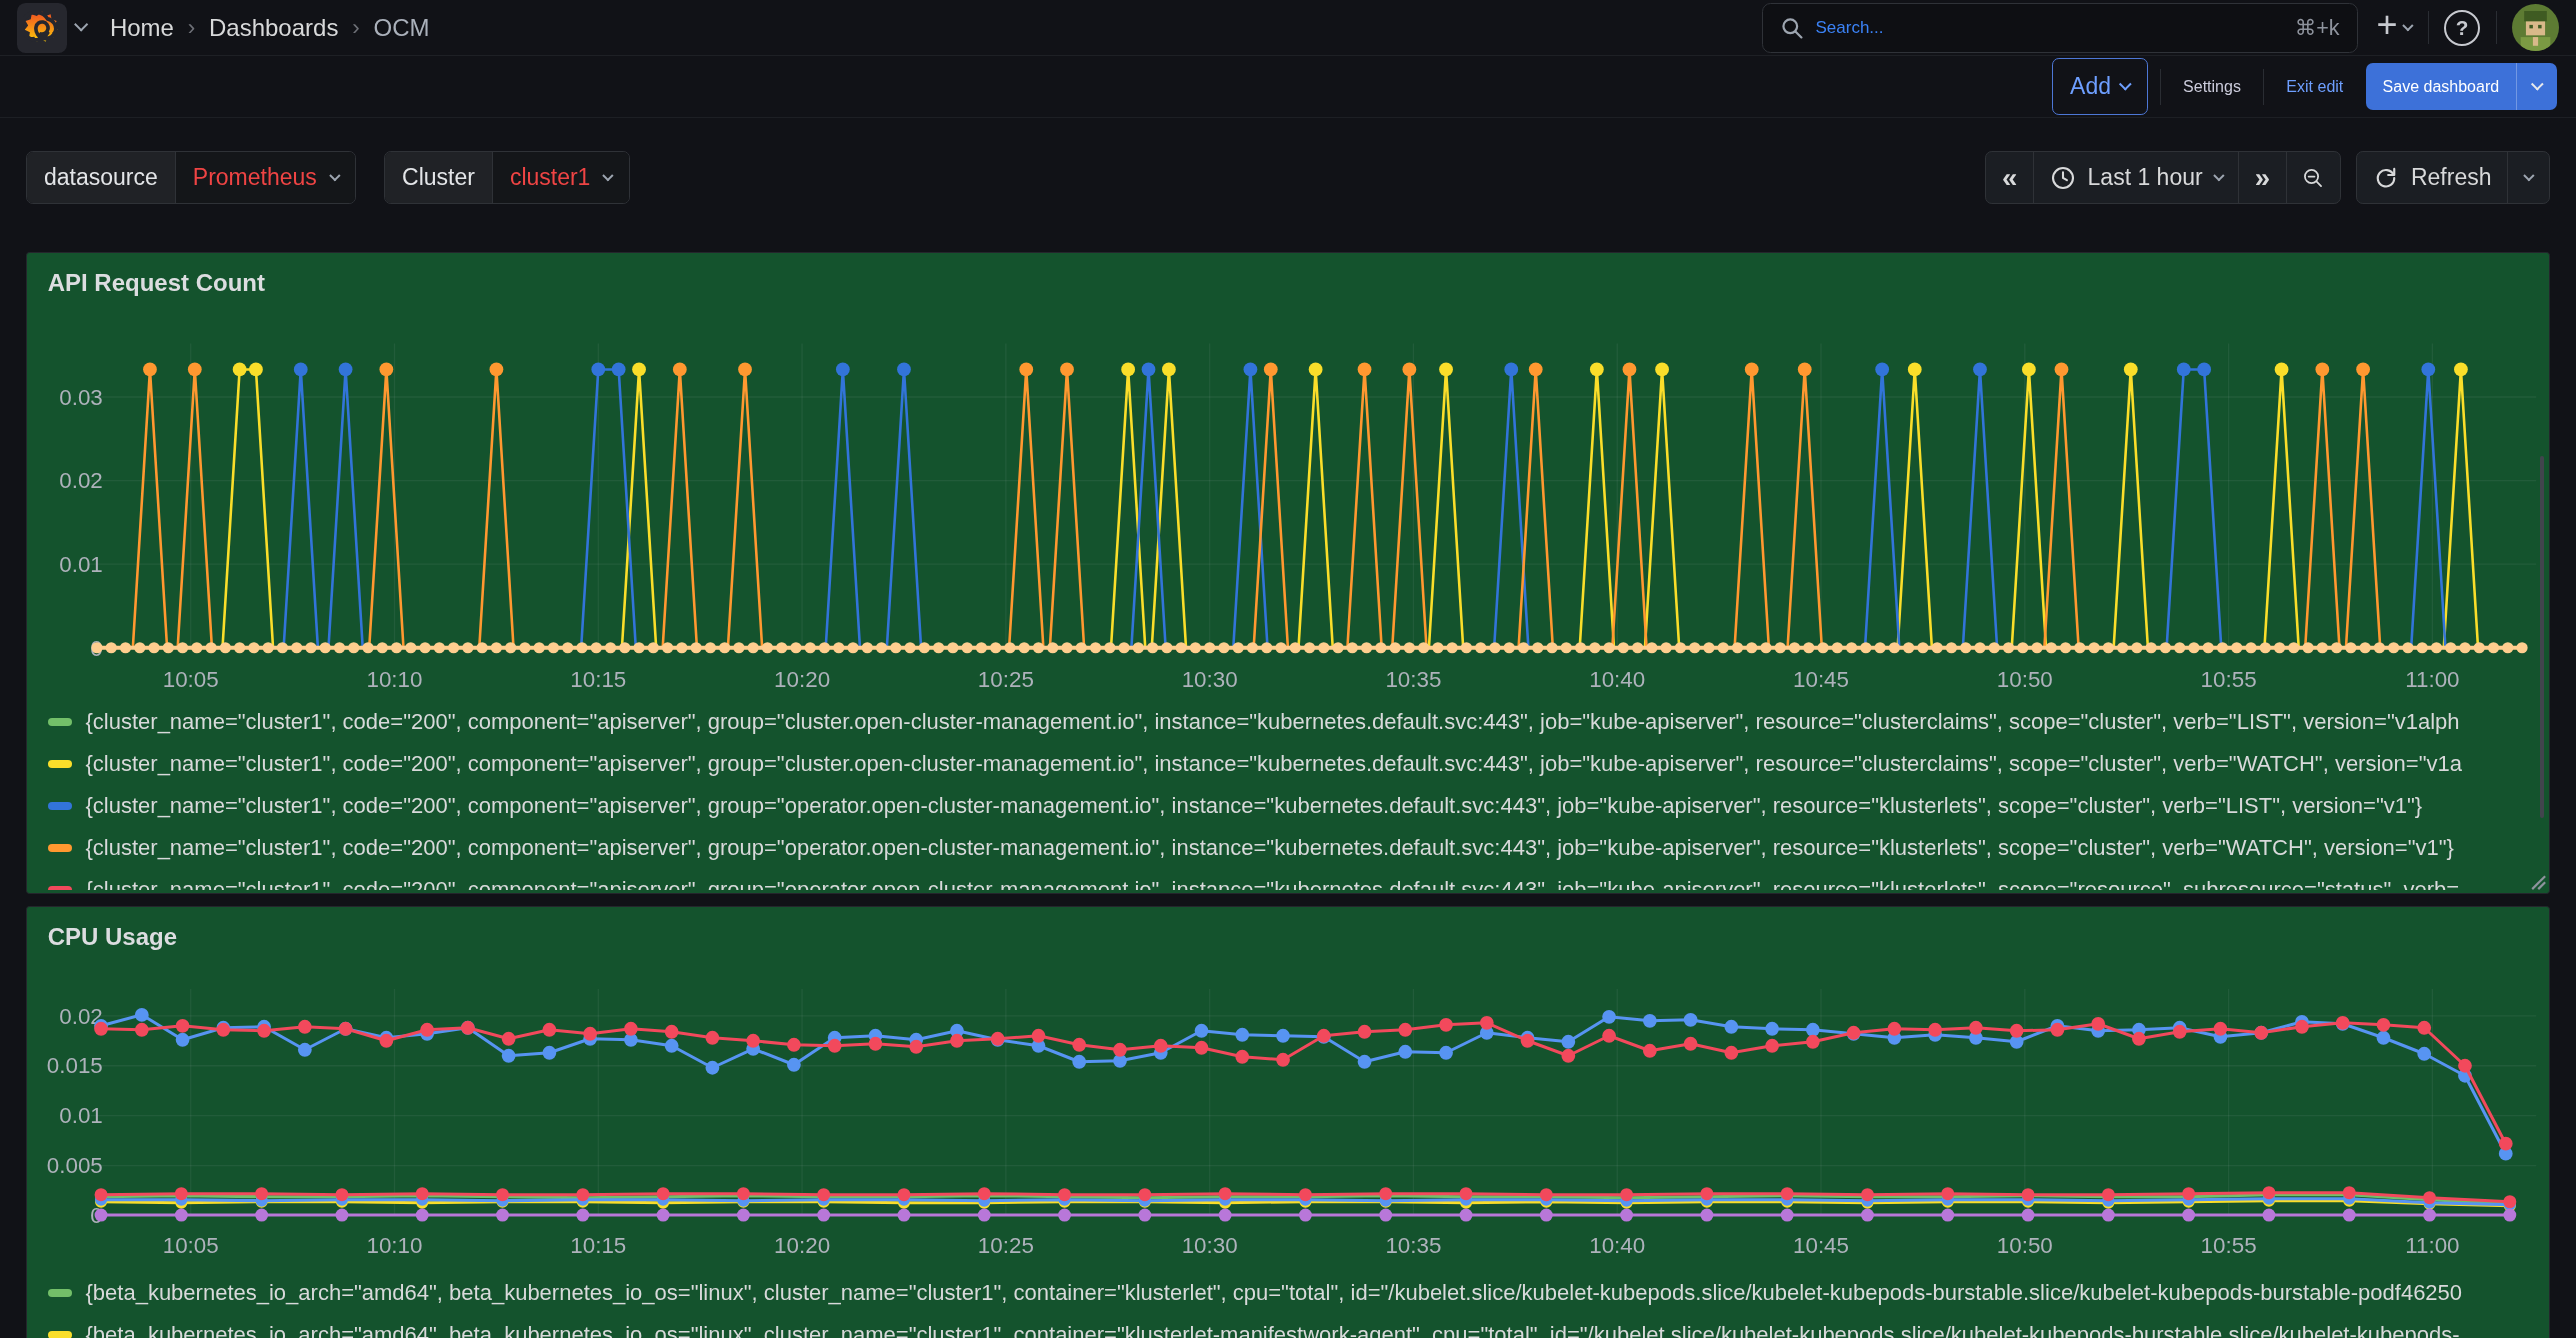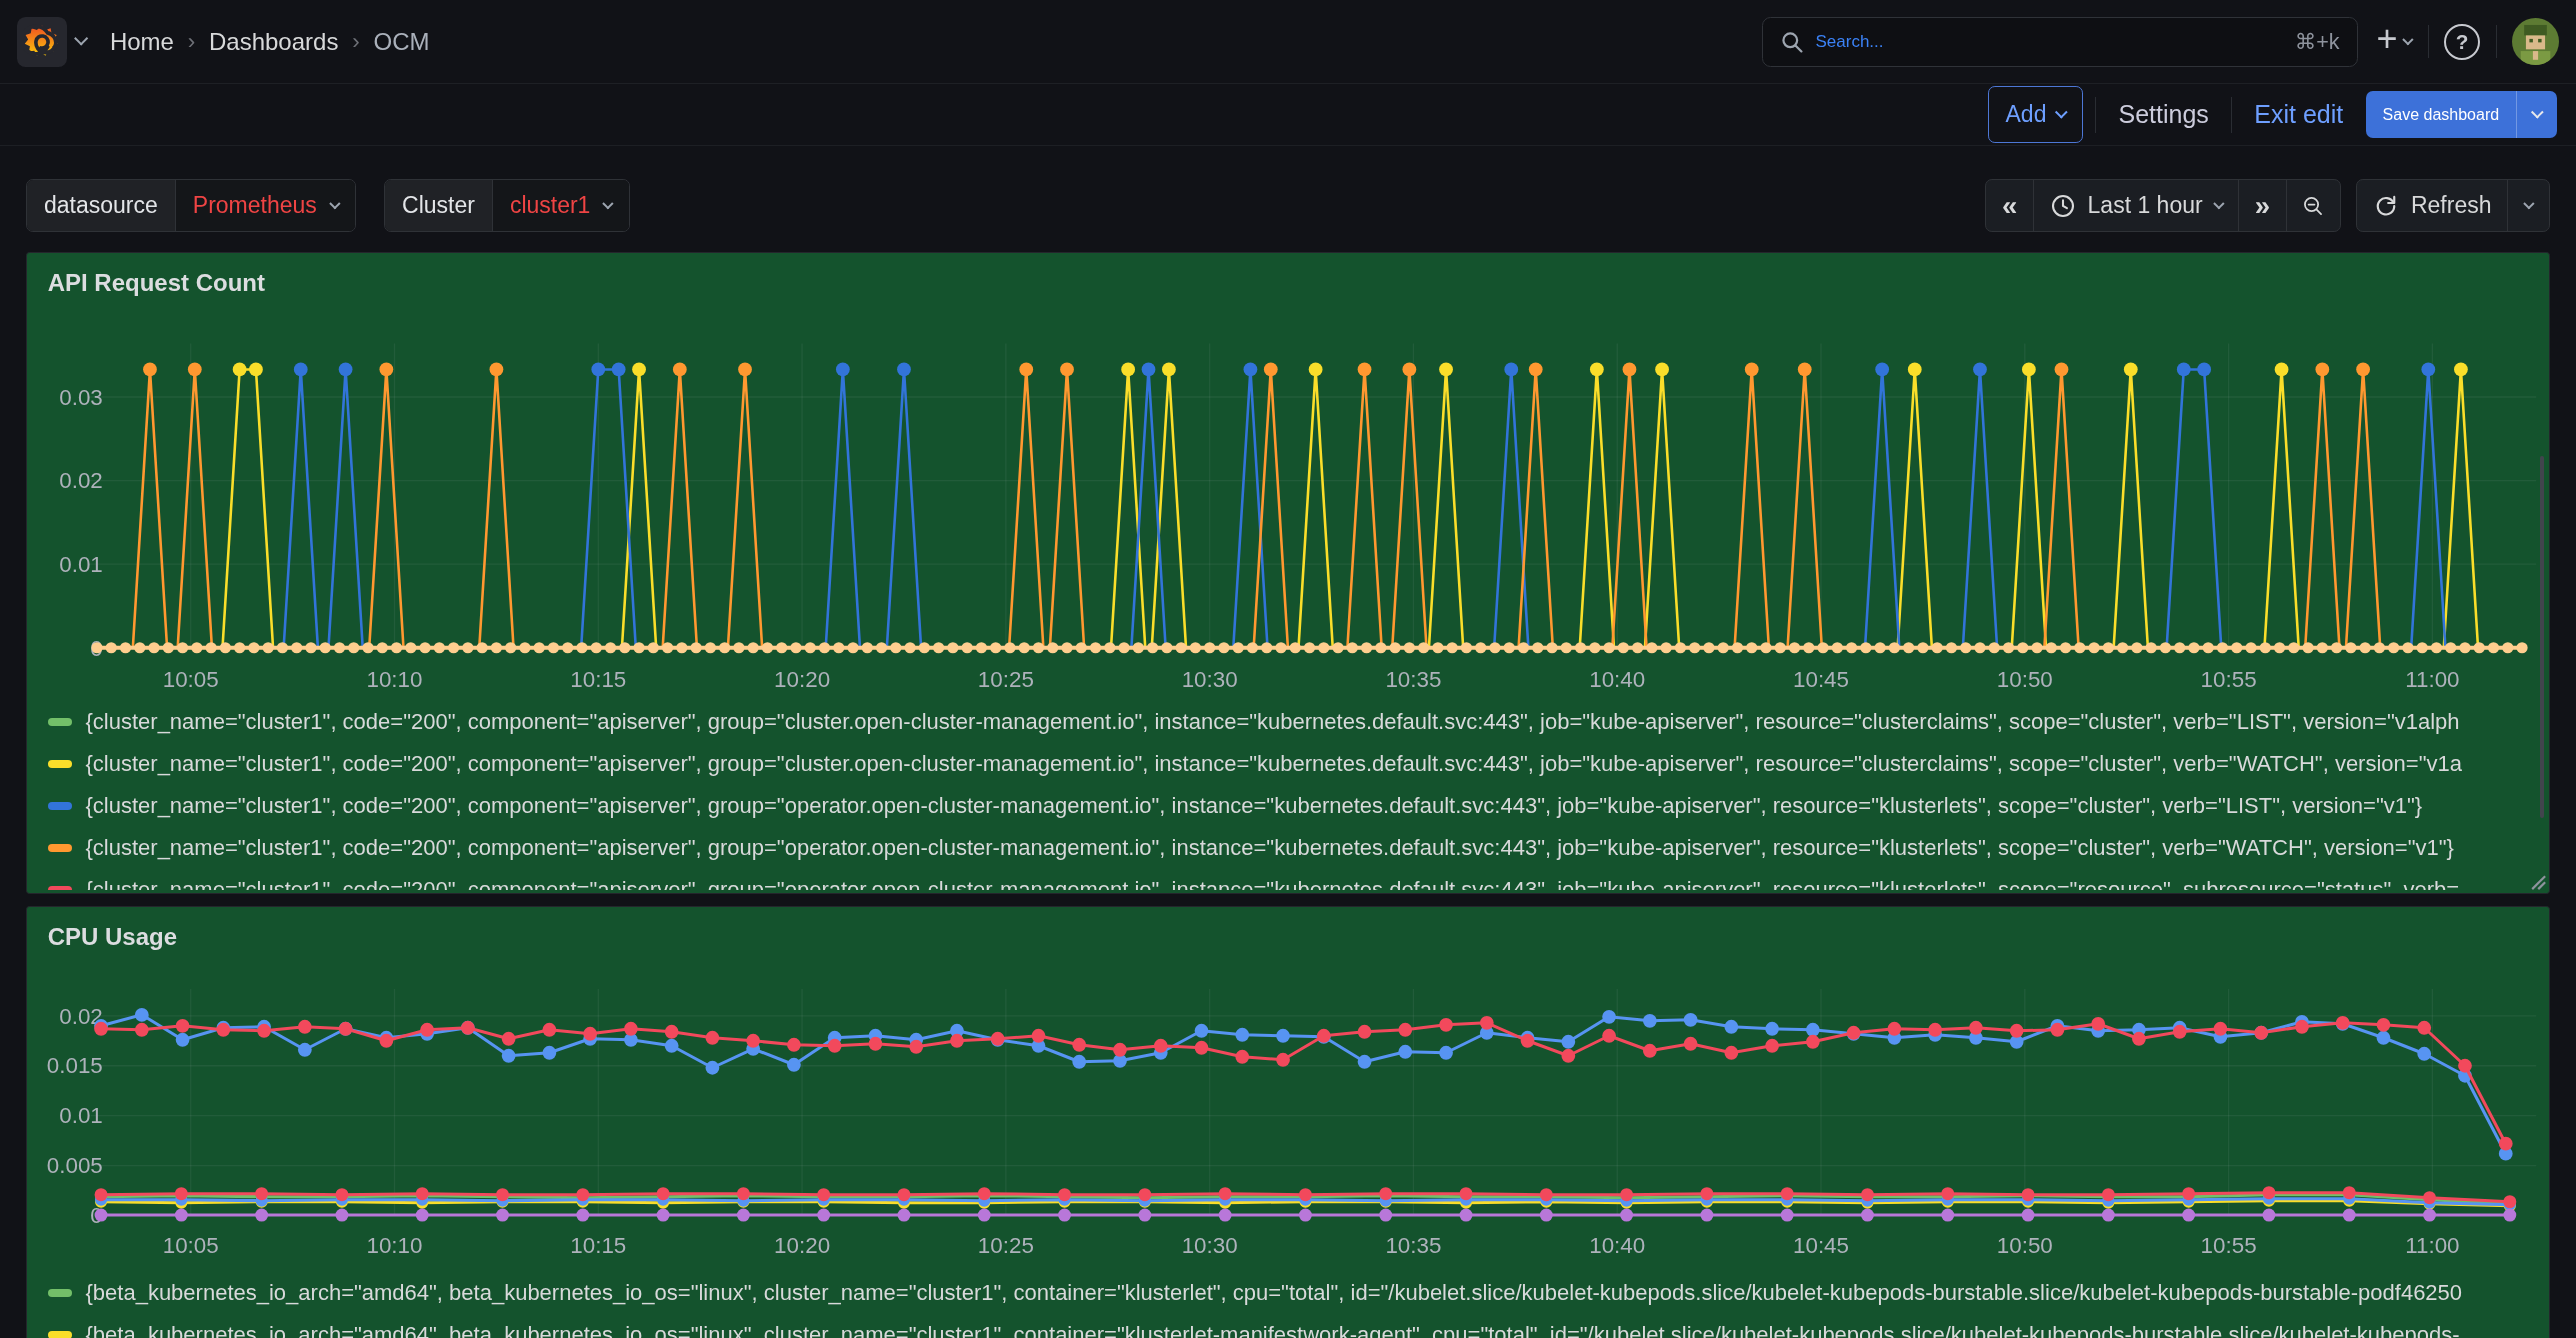--- a/index.html
+++ b/index.html
@@ -1,20 +1,20 @@
 <!DOCTYPE html>
 <html style="font-size:13.8px"><head>
 <meta charset="utf-8">
 <style>
   * { box-sizing: border-box; margin: 0; padding: 0; }
   html,body { width:2576px; height:1339px; overflow:hidden; background:#111217;
     font-family:"Liberation Sans", sans-serif; color:#d8d9da; }
 
   
-  .topnav { height:84px; display:flex; align-items:center; padding:12px 17px;
+  .topnav { height:56px; display:flex; align-items:center; padding:12px 17px;
     background:#111217; border-bottom:0.9px solid #1e2025; }
   .logo-btn { display:flex; align-items:center; gap:8.6px; cursor:pointer; }
   .logo-tile { width:50px; height:50px; border-radius:8.6px; background:#26272e;
     display:flex; align-items:center; justify-content:center; }
   .chv { width:10.3px; height:10.3px; border-right:2.2px solid #9da5b0; border-bottom:2.2px solid #9da5b0;
     transform:rotate(45deg) translate(-1.7px,-1.7px); display:inline-block; }
   .chv.blue { border-color:#6e9fff; }
   .chv.white { border-color:#e8e9eb; }
   .breadcrumb { display:flex; align-items:center; gap:13.8px; margin-left:24px; font-size:24px; }
   .crumb { color:#d8d9da; cursor:pointer; }
@@ -31,21 +31,21 @@
   .helpbtn { width:36px; height:36px; border:2.2px solid #c7c9cf; border-radius:50%;
     display:flex; align-items:center; justify-content:center; font-size:20.7px; font-weight:700;
     color:#c7c9cf; cursor:pointer; }
   .avatar { width:47px; height:47px; border-radius:50%; overflow:hidden; cursor:pointer; }
 
   
   .editbar { height:62px; display:flex; align-items:center; justify-content:flex-end;
     gap:12px; padding:0 19px; border-bottom:0.9px solid #1d1f24; }
   .btn-outline { display:flex; align-items:center; gap:10.3px; height:57px; padding:0 17px;
     border:0.9px solid #4d77d6; border-radius:6.9px; color:#6e9fff; font-size:23px; cursor:pointer; }
-  .btn-text { font-size:25px; padding:0 10.3px; cursor:pointer; }
+  .btn-text { font-size:16px; padding:0 10.3px; cursor:pointer; }
   .btn-text.gray { color:#ccccdc; }
   .btn-text.blue { color:#6e9fff; }
   .bardiv { width:0.9px; height:36px; background:#2a2d33; }
   .btn-primary { display:flex; align-items:center; height:47px; background:#3d71d9;
     border-radius:6.9px; color:#ffffff; cursor:pointer; overflow:hidden; }
   .btn-primary .main { padding:0 17px; font-size:16px; font-weight:500; }
   .btn-primary .sep { width:0.9px; height:47px; background:rgba(255,255,255,.28); }
   .btn-primary .dd { width:40px; display:flex; align-items:center; justify-content:center; }
 
   

